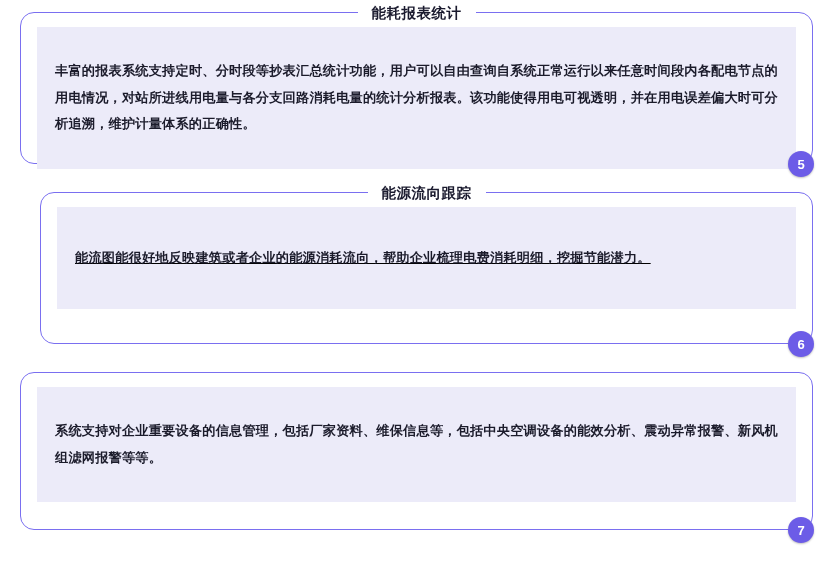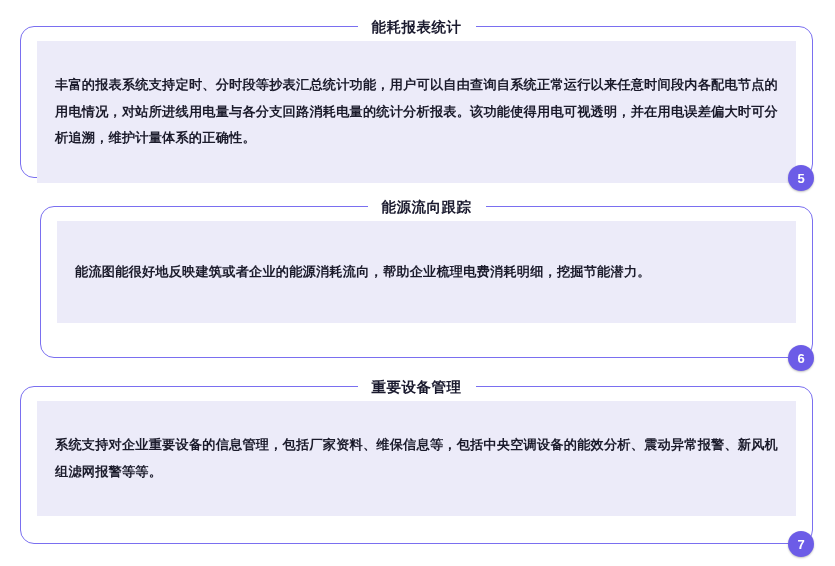--- a/index.html
+++ b/index.html
@@ -85,27 +85,27 @@
     color: #ffffff;
     font-size: 13px;
     font-weight: bold;
     display: flex;
     align-items: center;
     justify-content: center;
     box-shadow: 0 1px 2px rgba(0,0,0,0.25);
   }
 
   
-  #section-1 { margin-top: 26px; }
+  #section-1 { margin-top: 12px; }
   #section-1 .card { height: 152px; }
   #section-1 .body-inner { min-height: 102px; }
 
   #section-2 { margin-top: 28px; padding-left: 20px; }
   #section-2 .card { height: 152px; }
-  #section-2 .body-inner { min-height: 102px; }
+  #section-2 .body-inner { min-height: 102px; text-decoration: underline; }
 
   #section-3 { margin-top: 28px; }
   #section-3 .card { height: 158px; }
   #section-3 .body-inner { min-height: 108px; }
 </style>
 </head>
 <body>
 
 <div class="page">
 
@@ -132,23 +132,20 @@
         <div class="body-inner">
           <p class="body-text">能流图能很好地反映建筑或者企业的能源消耗流向，帮助企业梳理电费消耗明细，挖掘节能潜力。</p>
         </div>
       </div>
       <div class="badge">6</div>
     </div>
   </div>
 
   <div class="section" id="section-3">
     <div class="card">
-      <div class="card-title-row">
-        <span class="card-title">重要设备管理</span>
-      </div>
       <div class="card-body">
         <div class="body-inner">
           <p class="body-text">系统支持对企业重要设备的信息管理，包括厂家资料、维保信息等，包括中央空调设备的能效分析、震动异常报警、新风机组滤网报警等等。</p>
         </div>
       </div>
       <div class="badge">7</div>
     </div>
   </div>
 
 </div>

